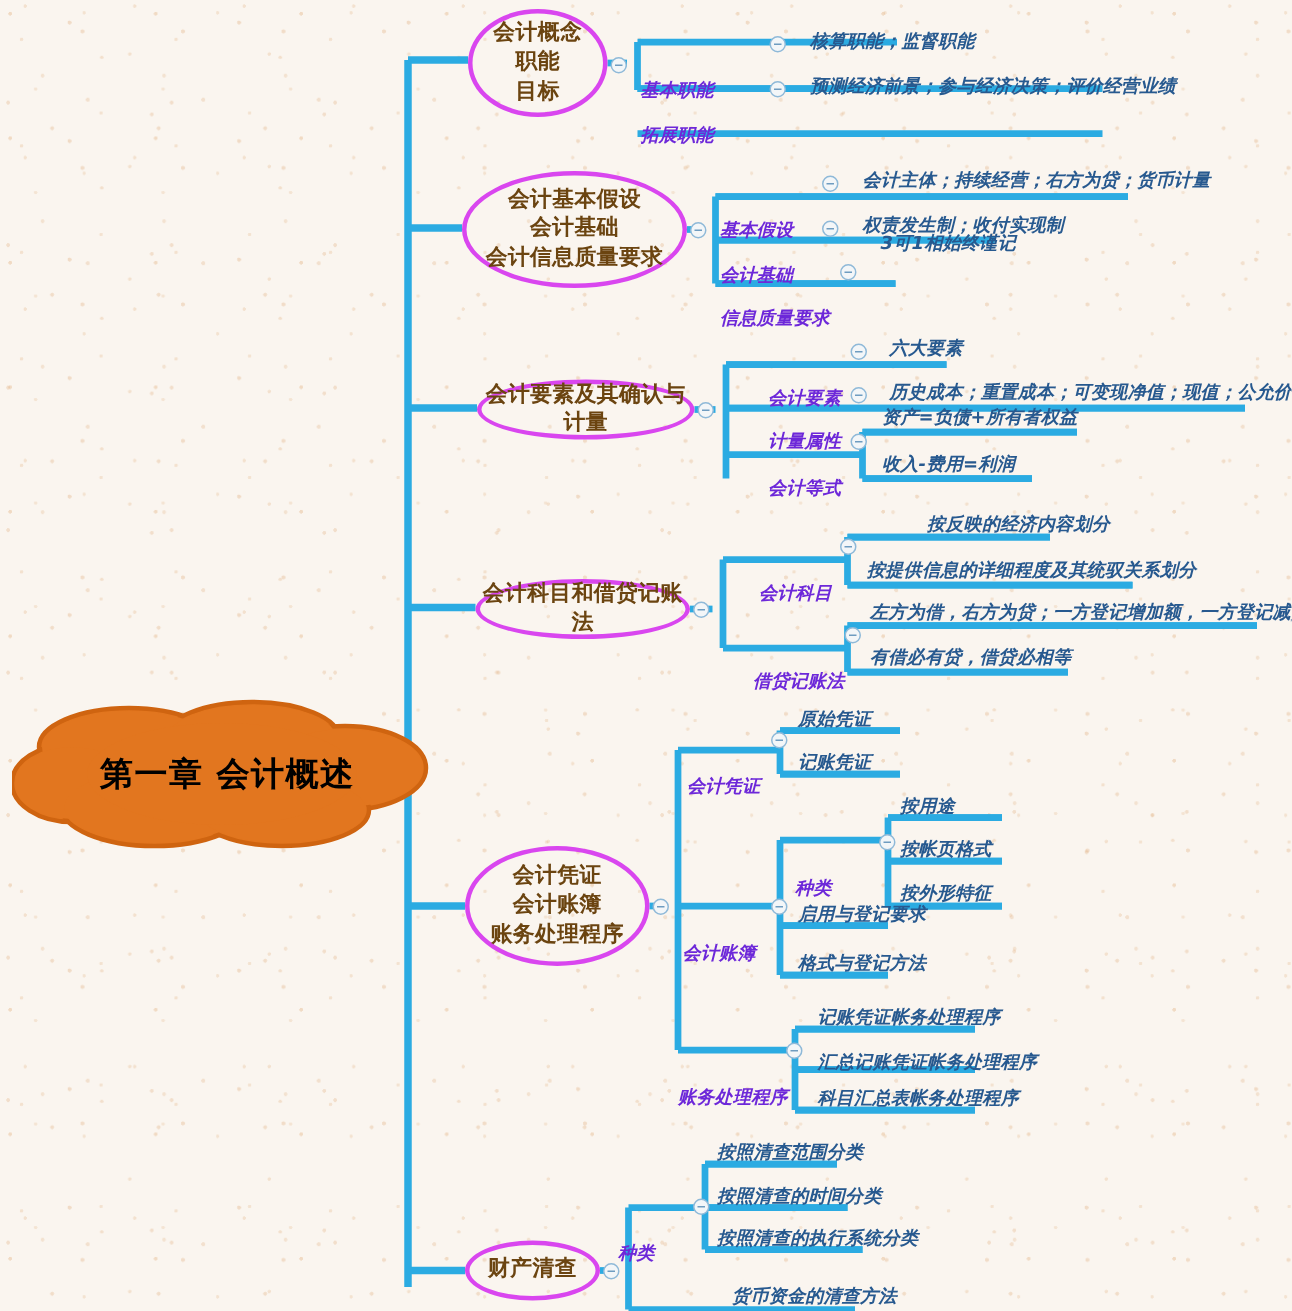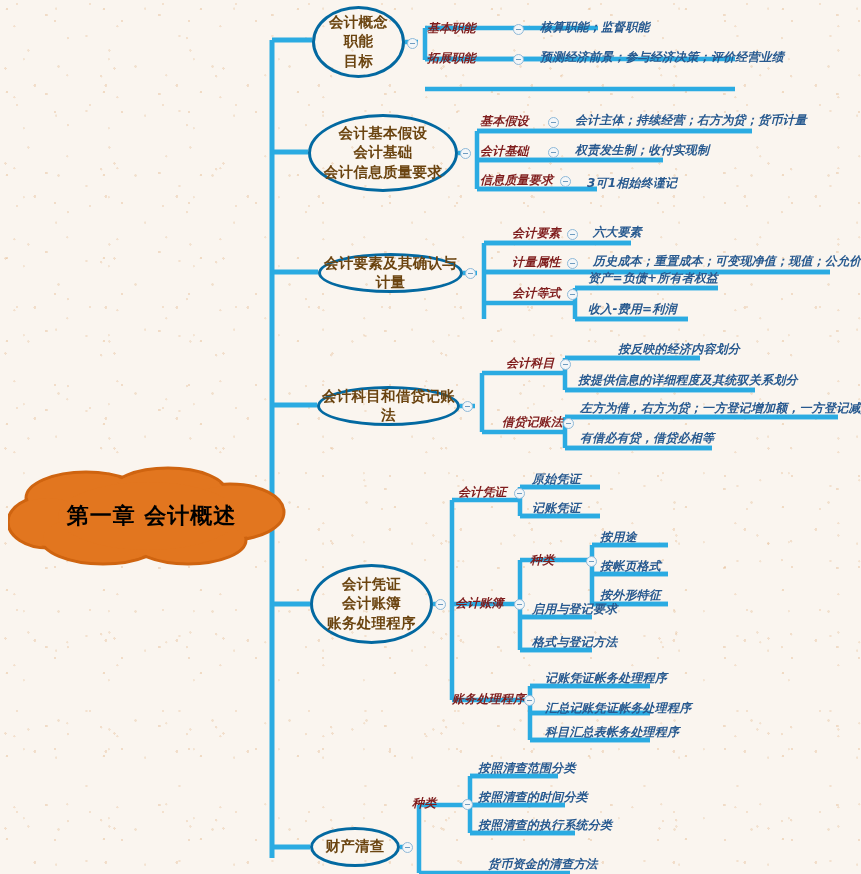--- a/index.html
+++ b/index.html
@@ -73,21 +73,21 @@
     padding-left: 2px;
     box-sizing: border-box;
   }
 
   
   .branch-node {
     position: absolute;
     display: flex;
     align-items: center;
     justify-content: center;
-    border: 3px solid #0369a1;
+    border: 3px solid #d946ef;
     border-radius: 50%;
     background: transparent;
     box-sizing: border-box;
   }
   .branch-node .branch-text {
     font-size: 14.5px;
     font-weight: 700;
     color: #6b4410;
     line-height: 1.32;
     text-align: center;
@@ -98,21 +98,21 @@
   
   .topic {
     position: absolute;
     white-space: nowrap;
     font-style: italic;
     font-weight: 700;
     color: #2a5e96;
     letter-spacing: .2px;
     line-height: 1;
   }
-  .topic.l2 { font-size: 12px; color: #7f1d1d; }
+  .topic.l2 { font-size: 12px; color: #6d28d9; margin-top: 32px; }
   .topic.l3 { font-size: 12px; color: #27598f; font-style: italic; }
 
   
   .toggle {
     position: absolute;
     width: 11px;
     height: 11px;
     border: 1px solid #8fb9d8;
     border-radius: 50%;
     background: #f3f6f8;
@@ -329,21 +329,21 @@
 <span class="topic l2" style="left:480px; top:115px;">基本假设</span>
 <span class="toggle" style="left:548px; top:117px;"></span>
 <span class="topic l3" style="left:575px; top:114px;">会计主体；持续经营；右方为贷；货币计量</span>
 
 <span class="topic l2" style="left:480px; top:145px;">会计基础</span>
 <span class="toggle" style="left:548px; top:147px;"></span>
 <span class="topic l3" style="left:575px; top:144px;">权责发生制；收付实现制</span>
 
 <span class="topic l2" style="left:480px; top:174px;">信息质量要求</span>
 <span class="toggle" style="left:560px; top:176px;"></span>
-<span class="topic l3" style="left:587px; top:177px;">3可1相始终谨记</span>
+<span class="topic l3" style="left:587px; top:156px;">3可1相始终谨记</span>
 
 <span class="toggle" style="left:460px; top:148px;"></span>
 
 <span class="topic l2" style="left:512px; top:227px;">会计要素</span>
 <span class="toggle" style="left:567px; top:229px;"></span>
 <span class="topic l3" style="left:593px; top:226px;">六大要素</span>
 
 <span class="topic l2" style="left:512px; top:256px;">计量属性</span>
 <span class="toggle" style="left:567px; top:258px;"></span>
 <span class="topic l3" style="left:593px; top:255px;">历史成本；重置成本；可变现净值；现值；公允价值</span>

